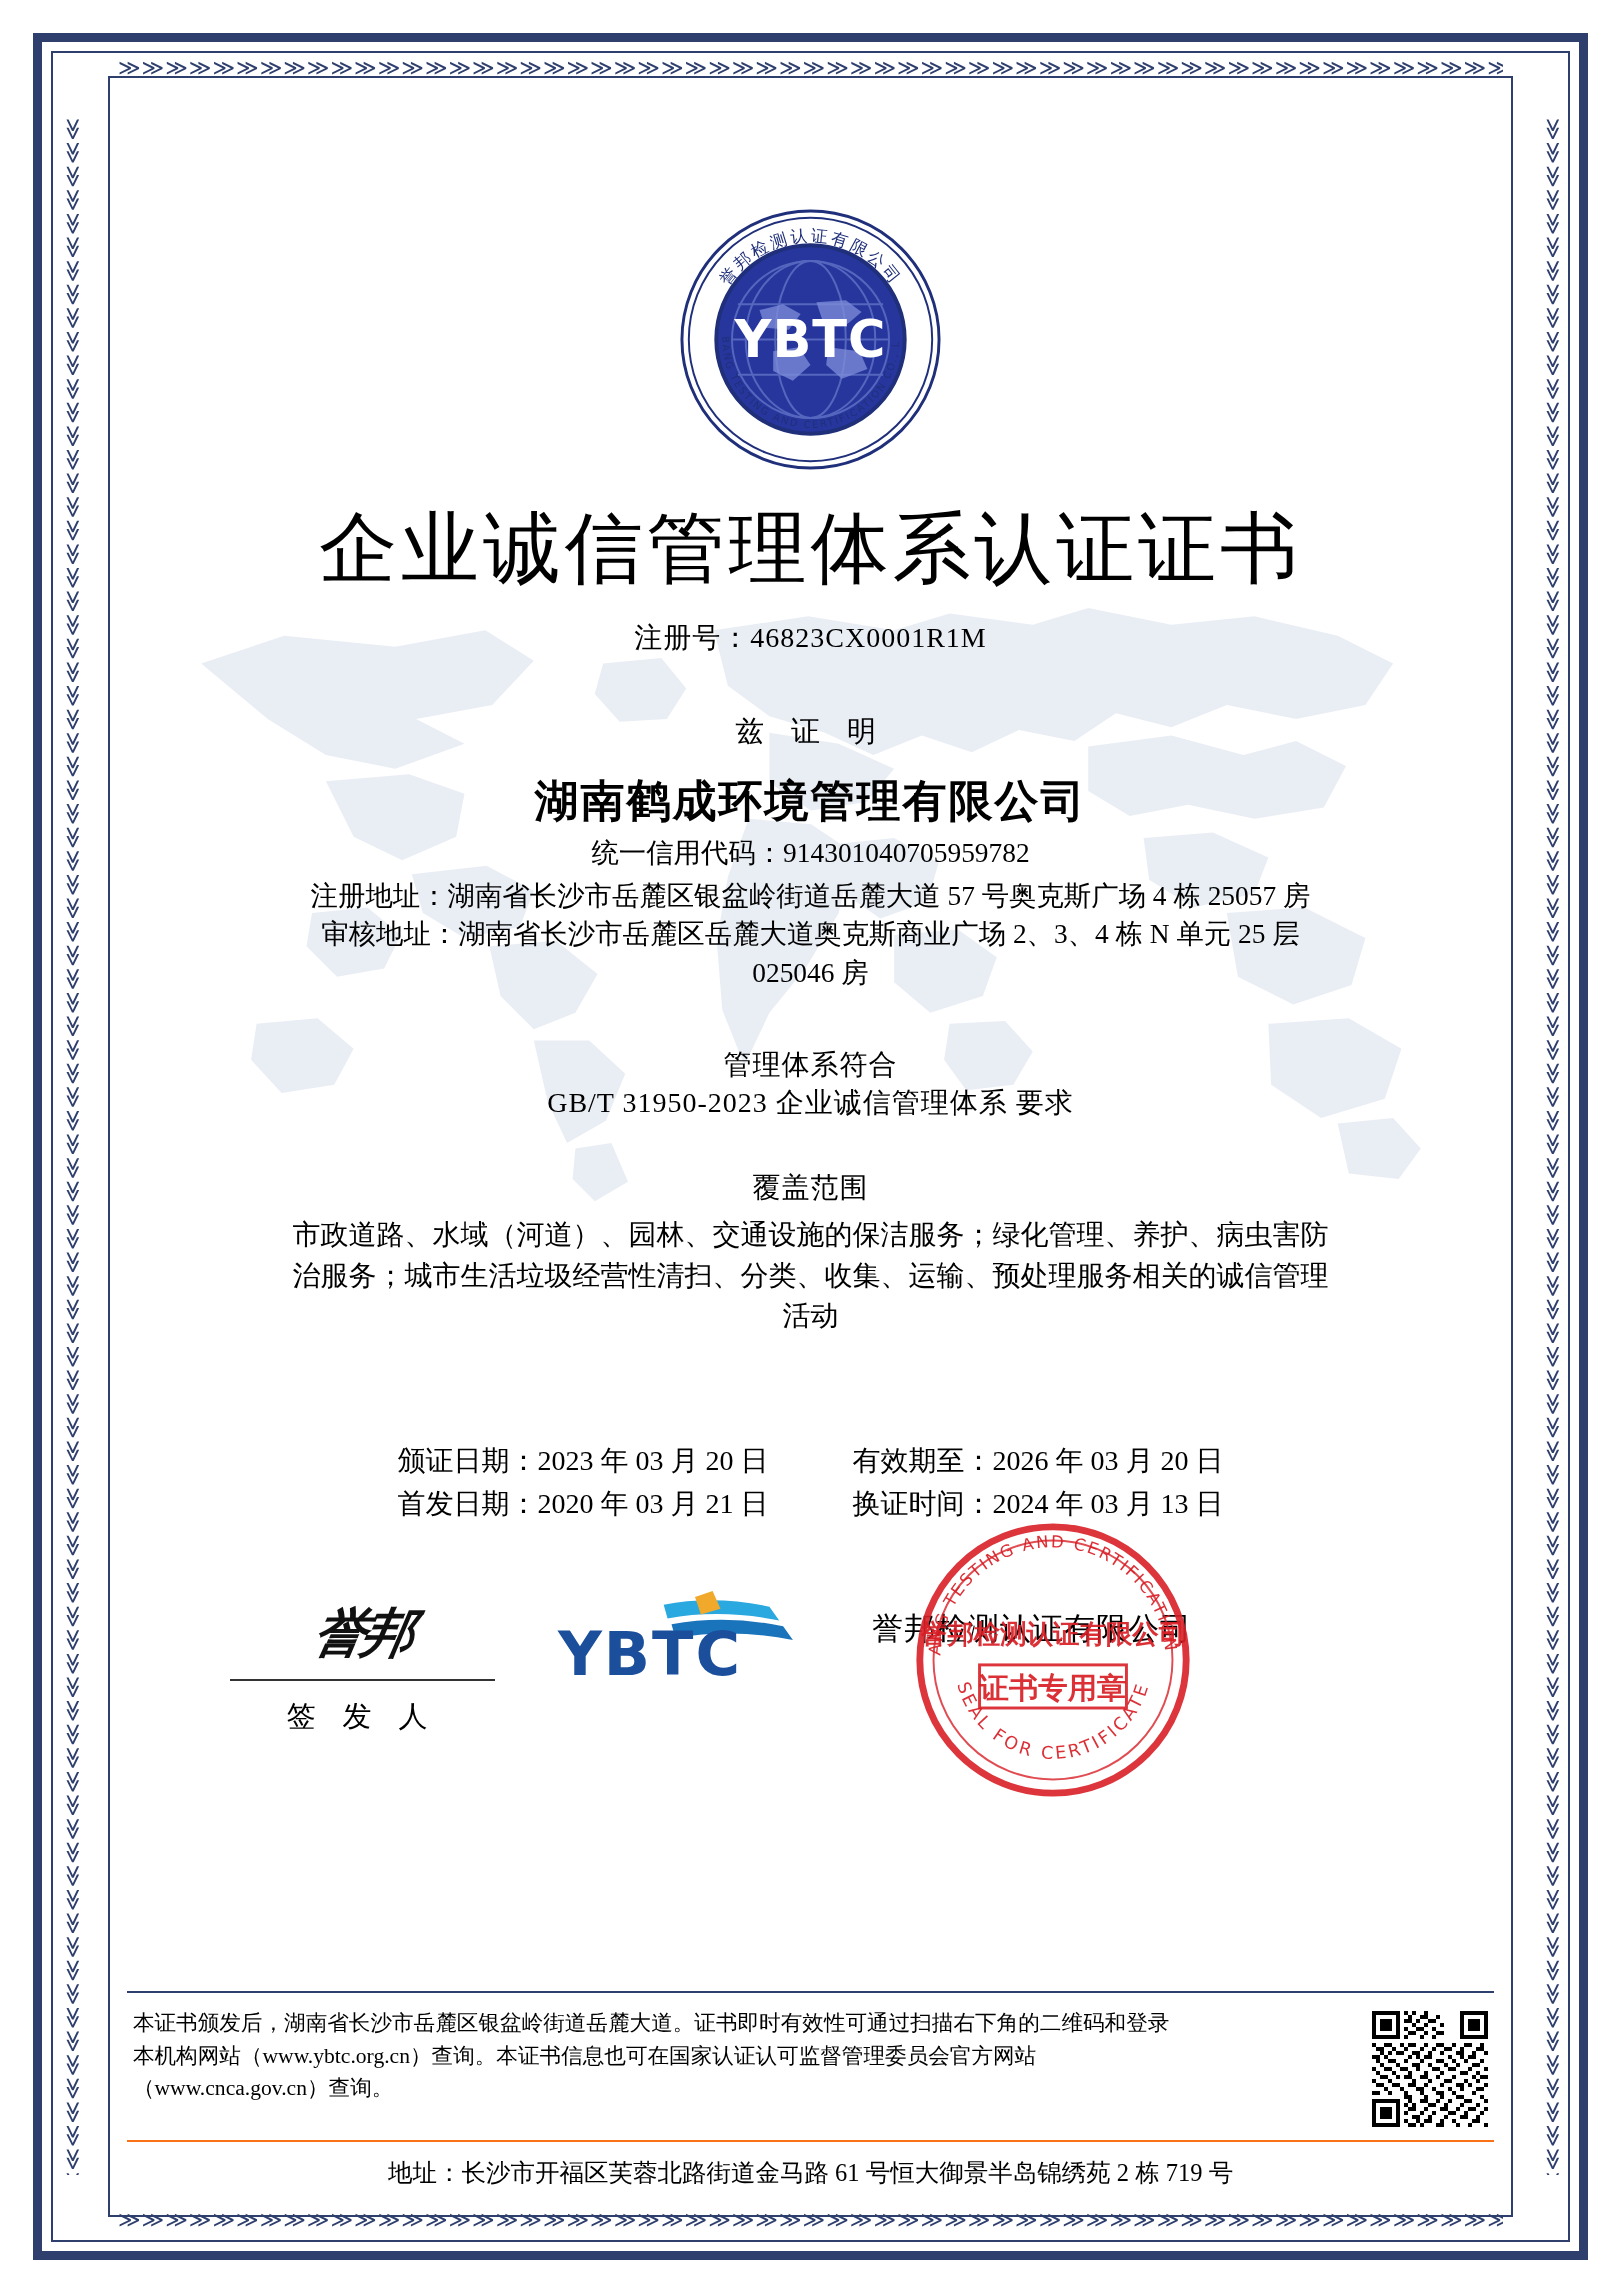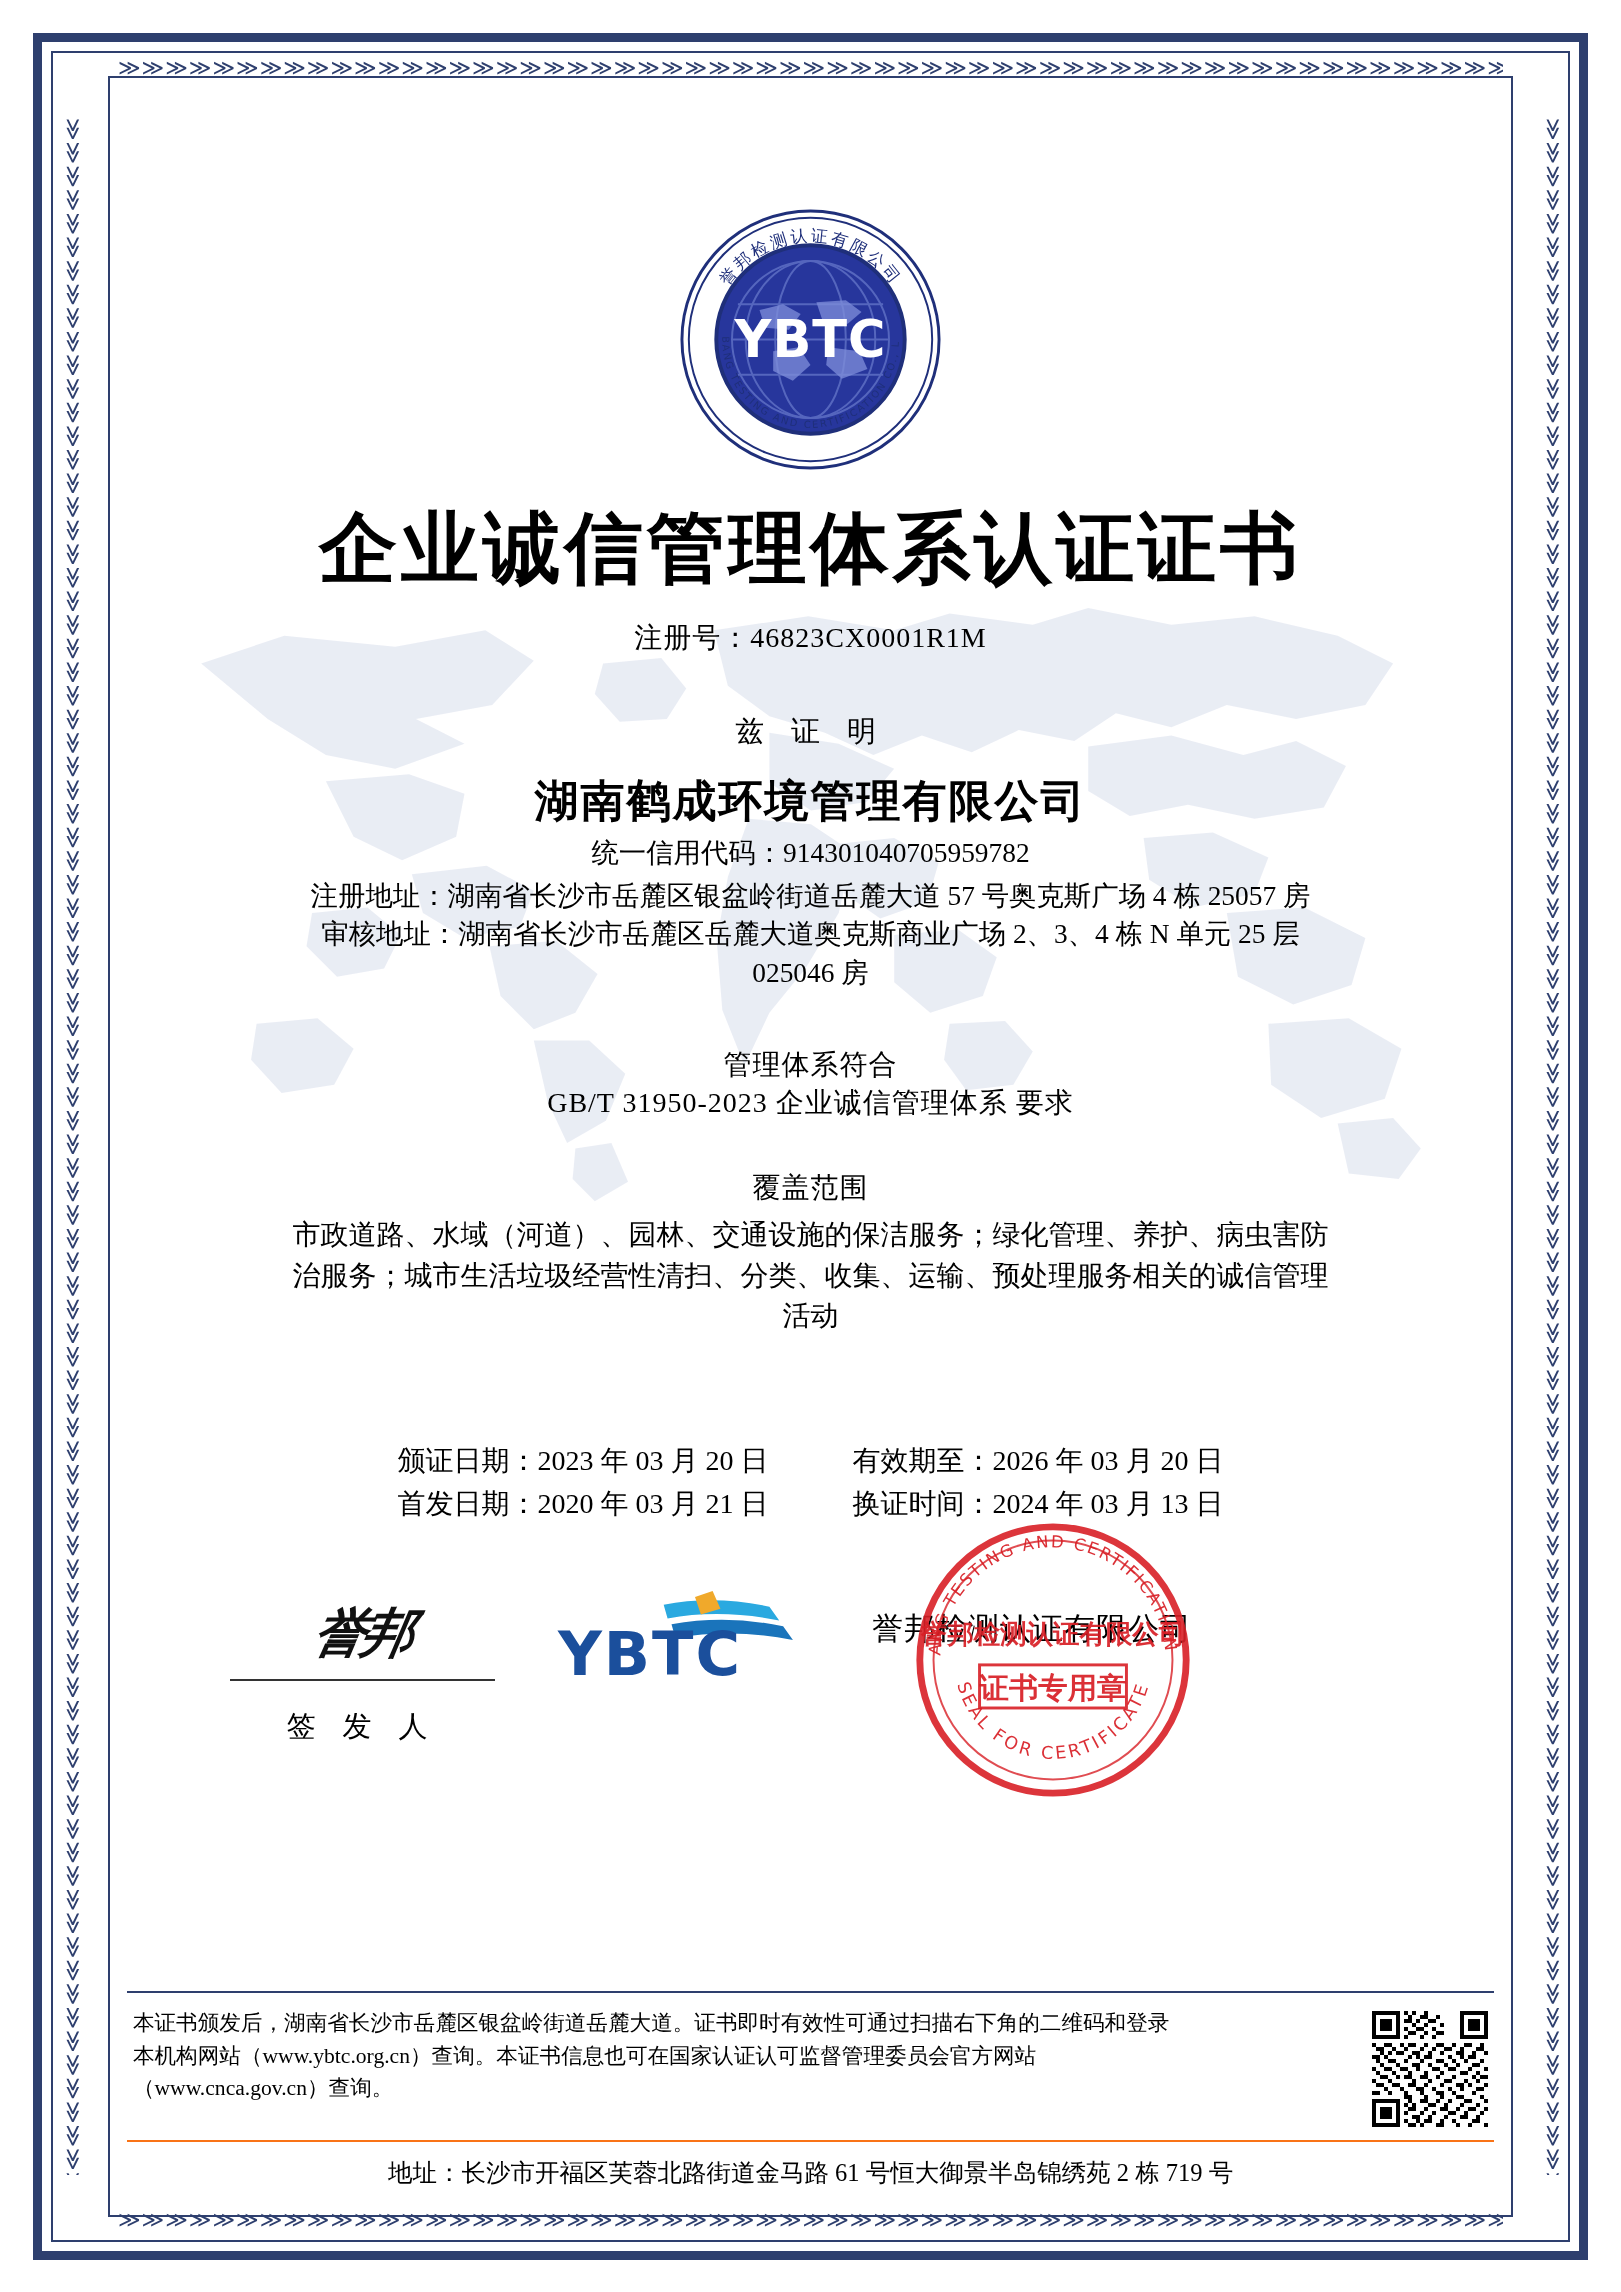--- a/index.html
+++ b/index.html
@@ -120,21 +120,21 @@
   }
   .logo {
     width: 263px;
     height: 263px;
     position: relative;
   }
 
   .cert-title {
     margin-top: 25.5px;
     font-size: 78px;
-    font-weight: bold;
+    font-weight: normal;
     letter-spacing: 3.9px;
     color: #000;
     font-family: "DejaVu Sans", "Liberation Sans", sans-serif;
   }
   .reg-no {
     margin-top: 17.6px;
     font-size: 28px;
     color: #000;
     letter-spacing: 1px;
   }
@@ -219,21 +219,21 @@
     transform: skewX(-10deg);
     line-height: 94px;
     color: #111;
   }
   .sig-line {
     border-bottom: 2px solid #333;
     width: 265px;
     margin: 0 auto;
   }
   .sig-label {
-    margin-top: 26px;
+    margin-top: 16px;
     font-size: 29px;
     letter-spacing: 9.8px;
   }
   .brand-logo {
     position: absolute;
     left: 421px;
     top: 5.9px;
     width: 294px;
     height: 94px;
   }

